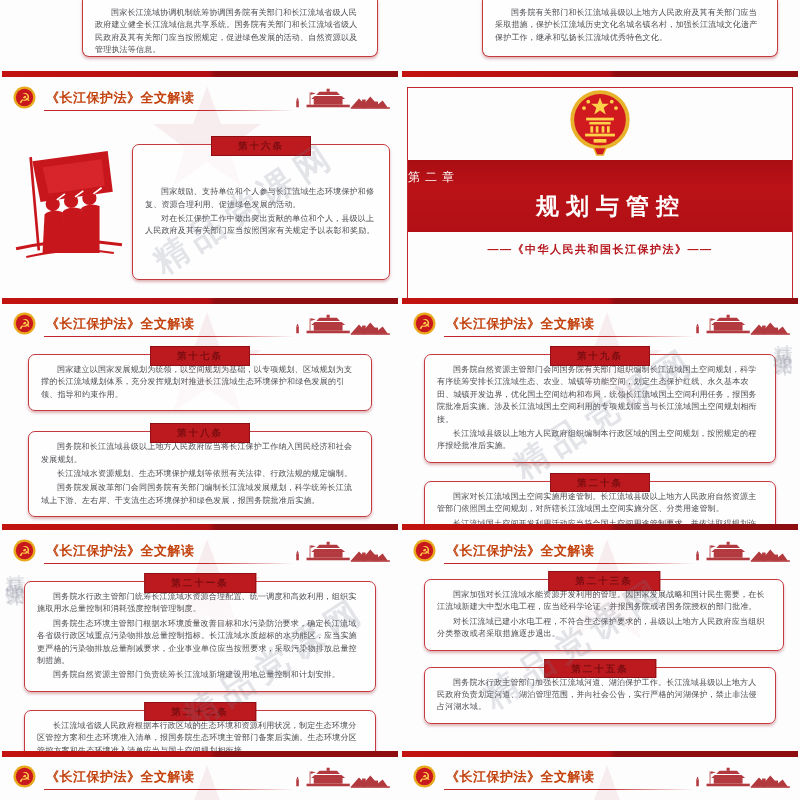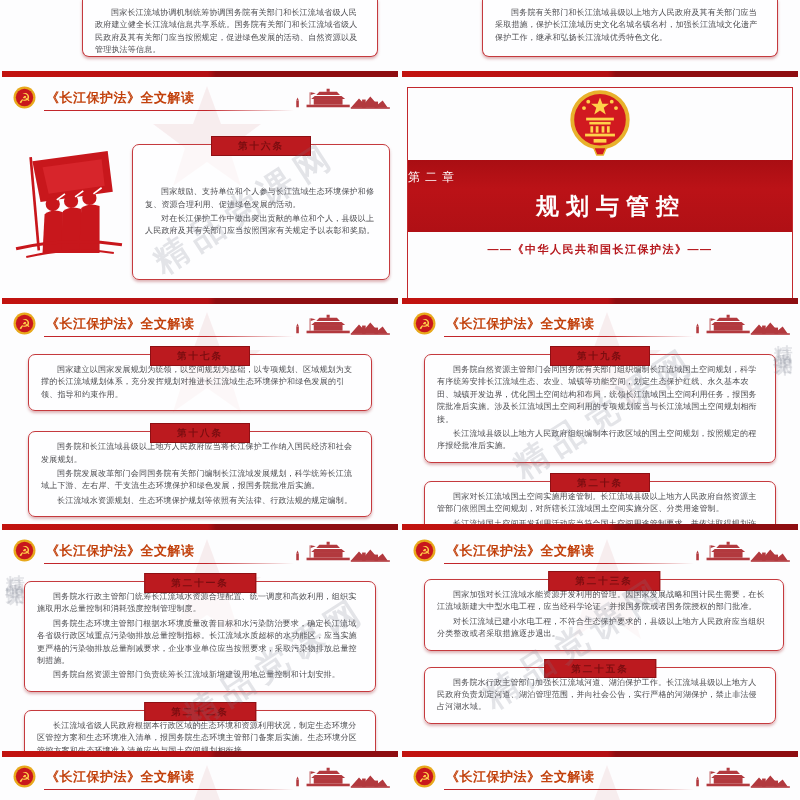--- a/index.html
+++ b/index.html
@@ -205,22 +205,22 @@
     <div class="abox">
       <div class="abadge">第十七条</div>
       <div class="abody">
         <p>国家建立以国家发展规划为统领，以空间规划为基础，以专项规划、区域规划为支撑的长江流域规划体系，充分发挥规划对推进长江流域生态环境保护和绿色发展的引领、指导和约束作用。</p>
       </div>
     </div>
     <div class="abox" style="margin-top:20px">
       <div class="abadge">第十八条</div>
       <div class="abody">
         <p>国务院和长江流域县级以上地方人民政府应当将长江保护工作纳入国民经济和社会发展规划。</p>
+        <p>长江流域水资源规划、生态环境保护规划等依照有关法律、行政法规的规定编制。</p>
         <p>国务院发展改革部门会同国务院有关部门编制长江流域发展规划，科学统筹长江流域上下游、左右岸、干支流生态环境保护和绿色发展，报国务院批准后实施。</p>
-        <p>长江流域水资源规划、生态环境保护规划等依照有关法律、行政法规的规定编制。</p>
       </div>
     </div>
     <div class="sfoot"></div>
   </div>
 
   <div class="slide rC col1">
     <svg class="hstar" viewBox="0 0 120 112">
         <use href="#big-star"></use>
       </svg>
     <div class="shead">

